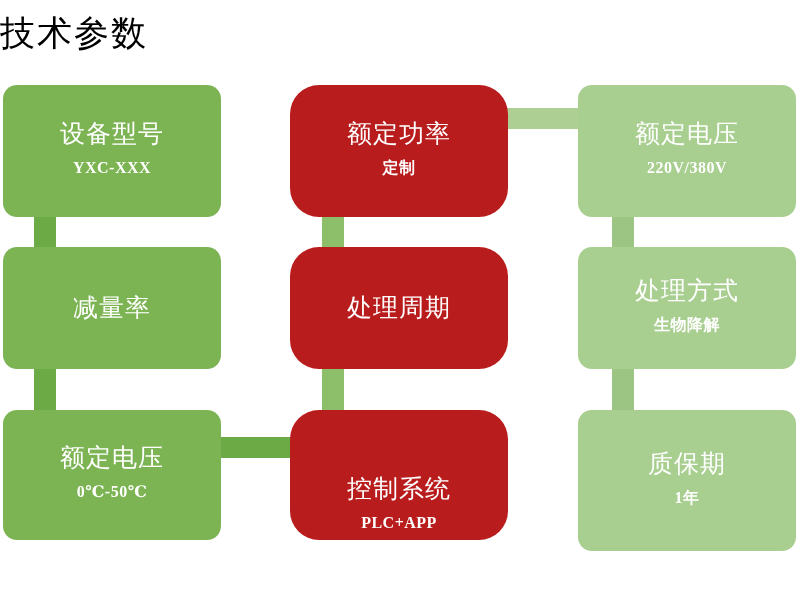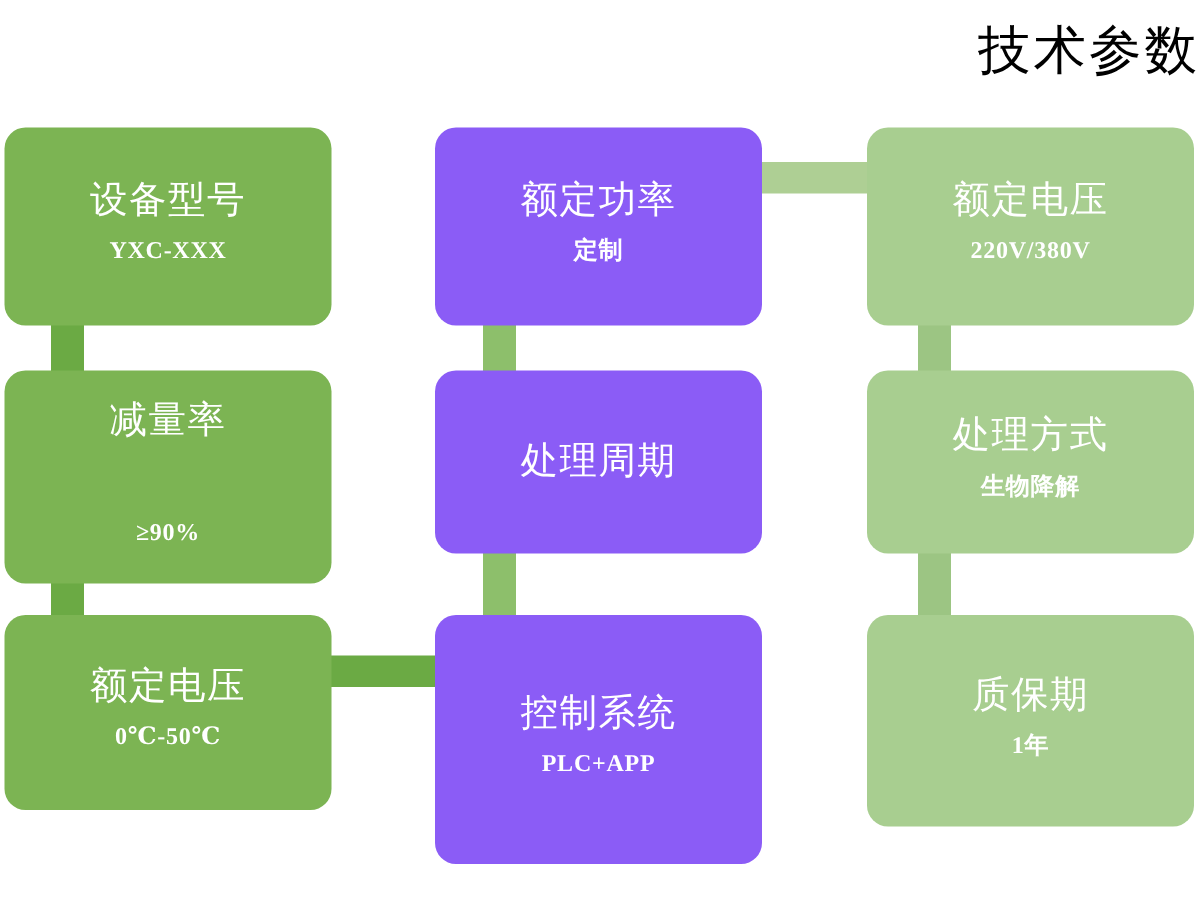--- a/index.html
+++ b/index.html
@@ -13,21 +13,21 @@
     overflow: hidden;
     font-family: "Liberation Serif", "DejaVu Serif", serif;
     position: relative;
   }
 
   #page-title {
     position: absolute;
     left: 0;
     top: 12px;
     width: 800px;
-    text-align: right;
+    text-align: left;
     font-size: 35px;
     line-height: 44px;
     color: #000000;
     letter-spacing: 2px;
     font-family: "Liberation Serif", "DejaVu Serif", serif;
     font-weight: 400;
   }
 
   #diagram {
     position: absolute;
@@ -63,21 +63,21 @@
     font-size: 16px;
     line-height: 34px;
     color: #ffffff;
     white-space: nowrap;
     letter-spacing: 0.5px;
     font-weight: bold;
   }
 
   
   .tint-1 { background: #7CB453; }
-  .tint-2 { background: #8b5cf6; }
+  .tint-2 { background: #b91c1c; border-radius: 29px; }
   .tint-3 { background: #A8CE90; }
 
   
   .bar-1 { background: #6BAA44; }
   .bar-2 { background: #8DBF6B; }
   .bar-3 { background: #9CC583; }
   .bar-2l { background: #AECF94; }
 </style>
 </head>
 <body>
@@ -105,40 +105,39 @@
   <div class="card tint-2" style="left:290px; top:85px; width:218px; height:132px;">
     <span class="label">额定功率</span>
     <span class="value">定制</span>
   </div>
 
   <div class="card tint-3" style="left:578px; top:85px; width:218px; height:132px;">
     <span class="label">额定电压</span>
     <span class="value">220V/380V</span>
   </div>
 
-  <div class="card tint-1" style="left:3px; top:247px; width:218px; height:142px;gap:41px;">
+  <div class="card tint-1" style="left:3px; top:247px; width:218px; height:122px;gap:41px;">
     <span class="label">减量率</span>
-    <span class="value">≥90%</span>
   </div>
 
   <div class="card tint-2" style="left:290px; top:247px; width:218px; height:122px;">
     <span class="label">处理周期</span>
   </div>
 
   <div class="card tint-3" style="left:578px; top:247px; width:218px; height:122px;">
     <span class="label">处理方式</span>
     <span class="value">生物降解</span>
   </div>
 
   <div class="card tint-1" style="left:3px; top:410px; width:218px; height:130px;">
     <span class="label">额定电压</span>
     <span class="value">0℃-50℃</span>
   </div>
 
-  <div class="card tint-2" style="left:290px; top:410px; width:218px; height:166px;">
+  <div class="card tint-2" style="left:290px; top:410px; width:218px; height:130px;justify-content:flex-end;">
     <span class="label">控制系统</span>
     <span class="value">PLC+APP</span>
   </div>
 
   <div class="card tint-3" style="left:578px; top:410px; width:218px; height:141px;">
     <span class="label">质保期</span>
     <span class="value">1年</span>
   </div>
 
 </div>

